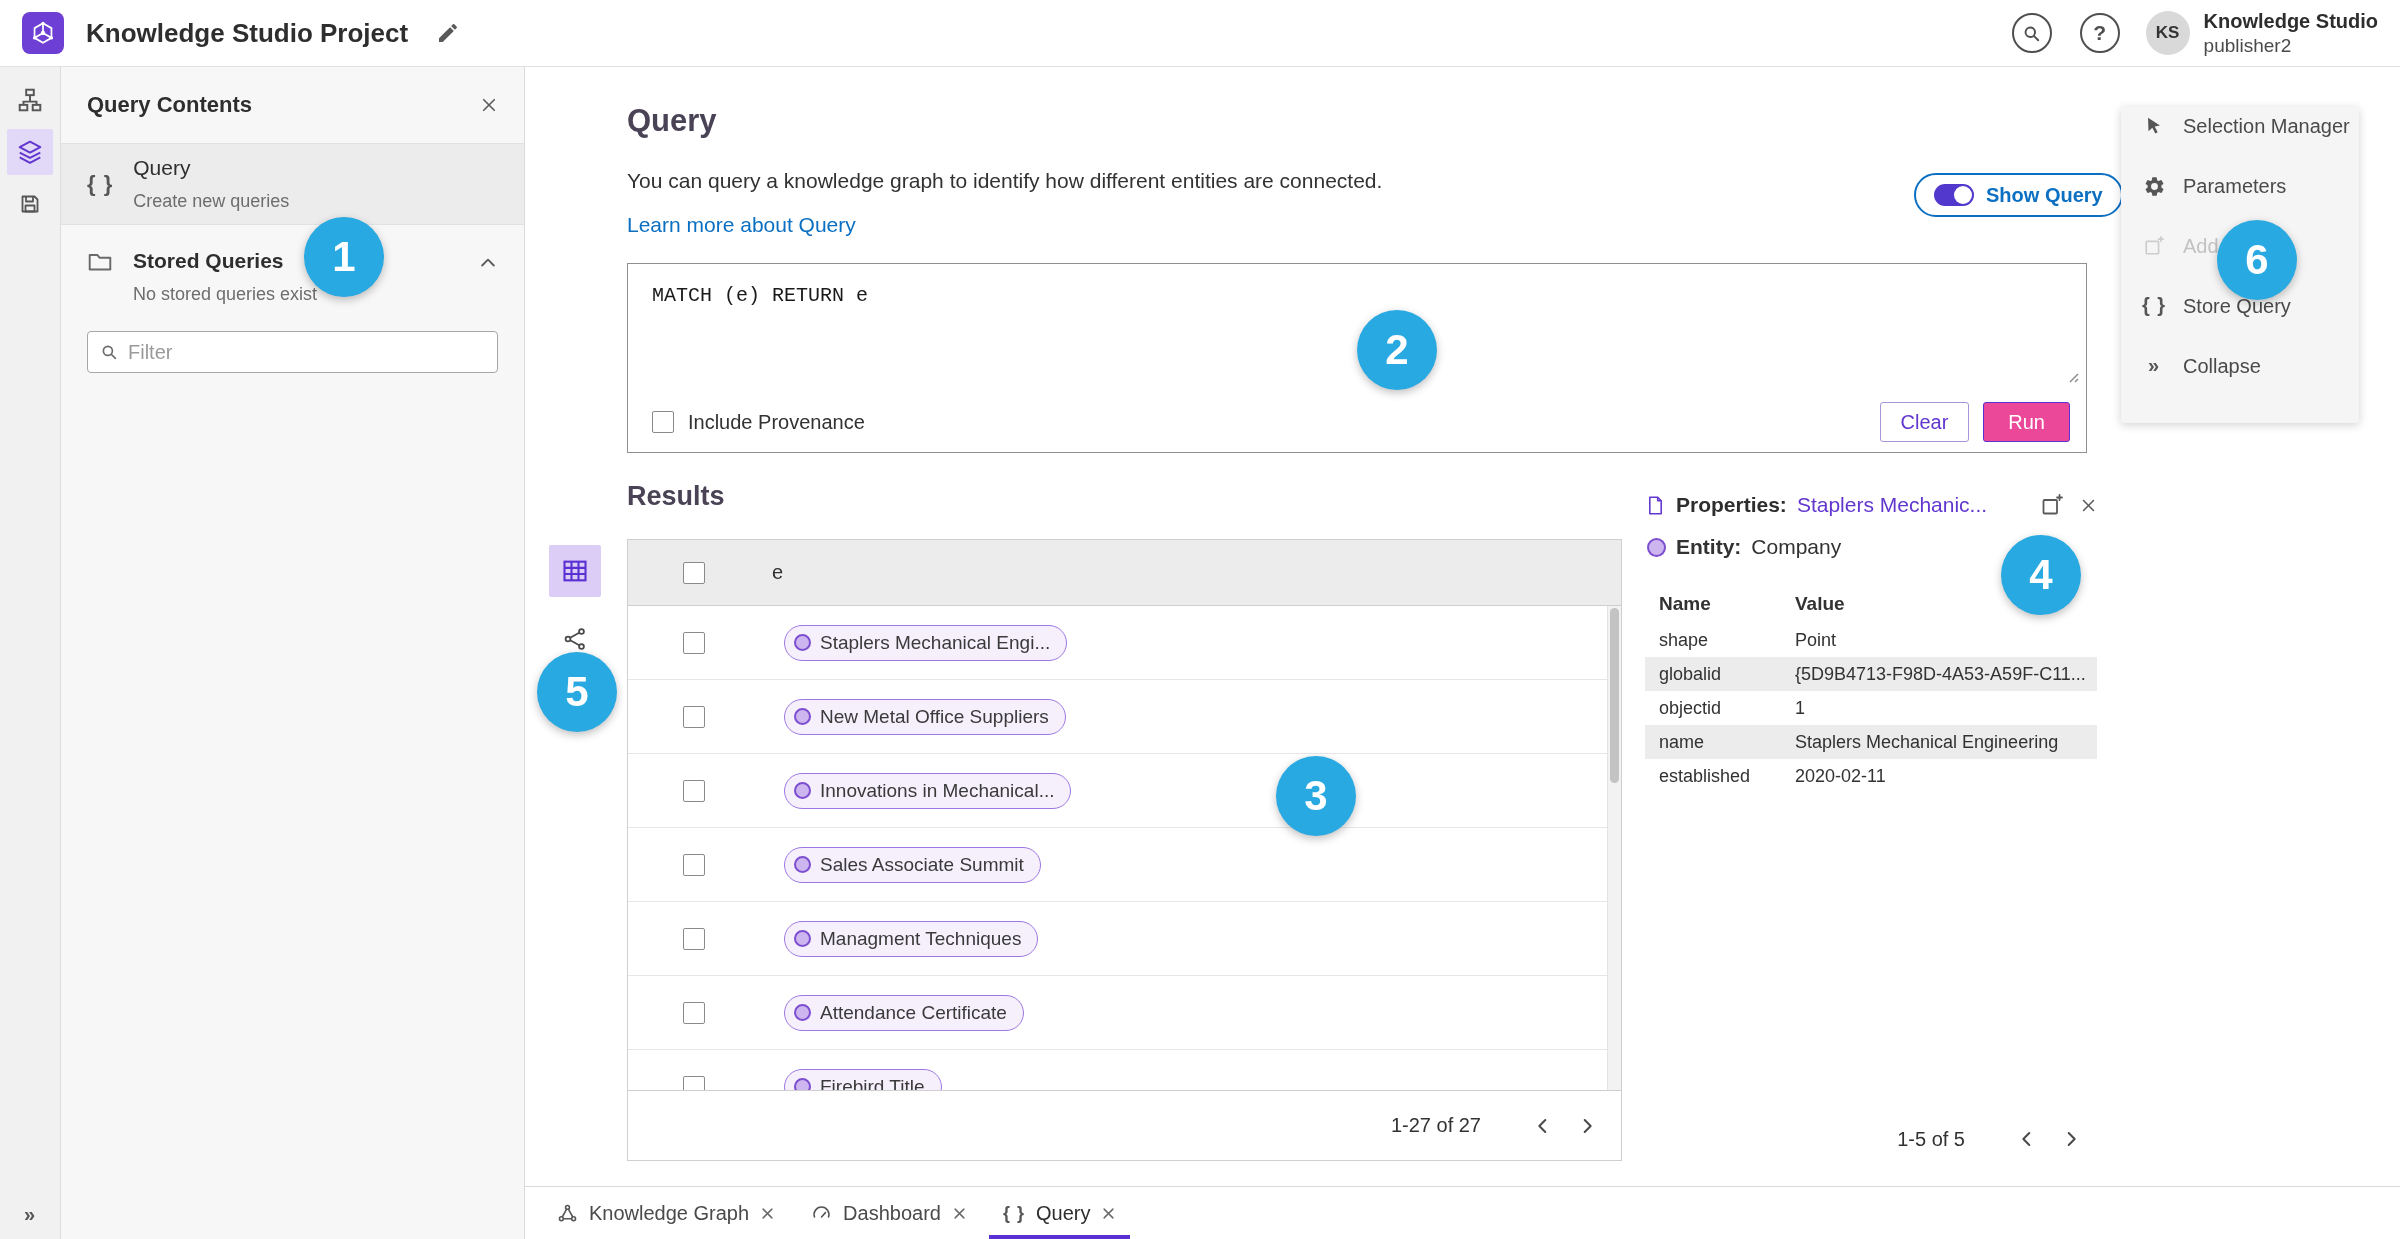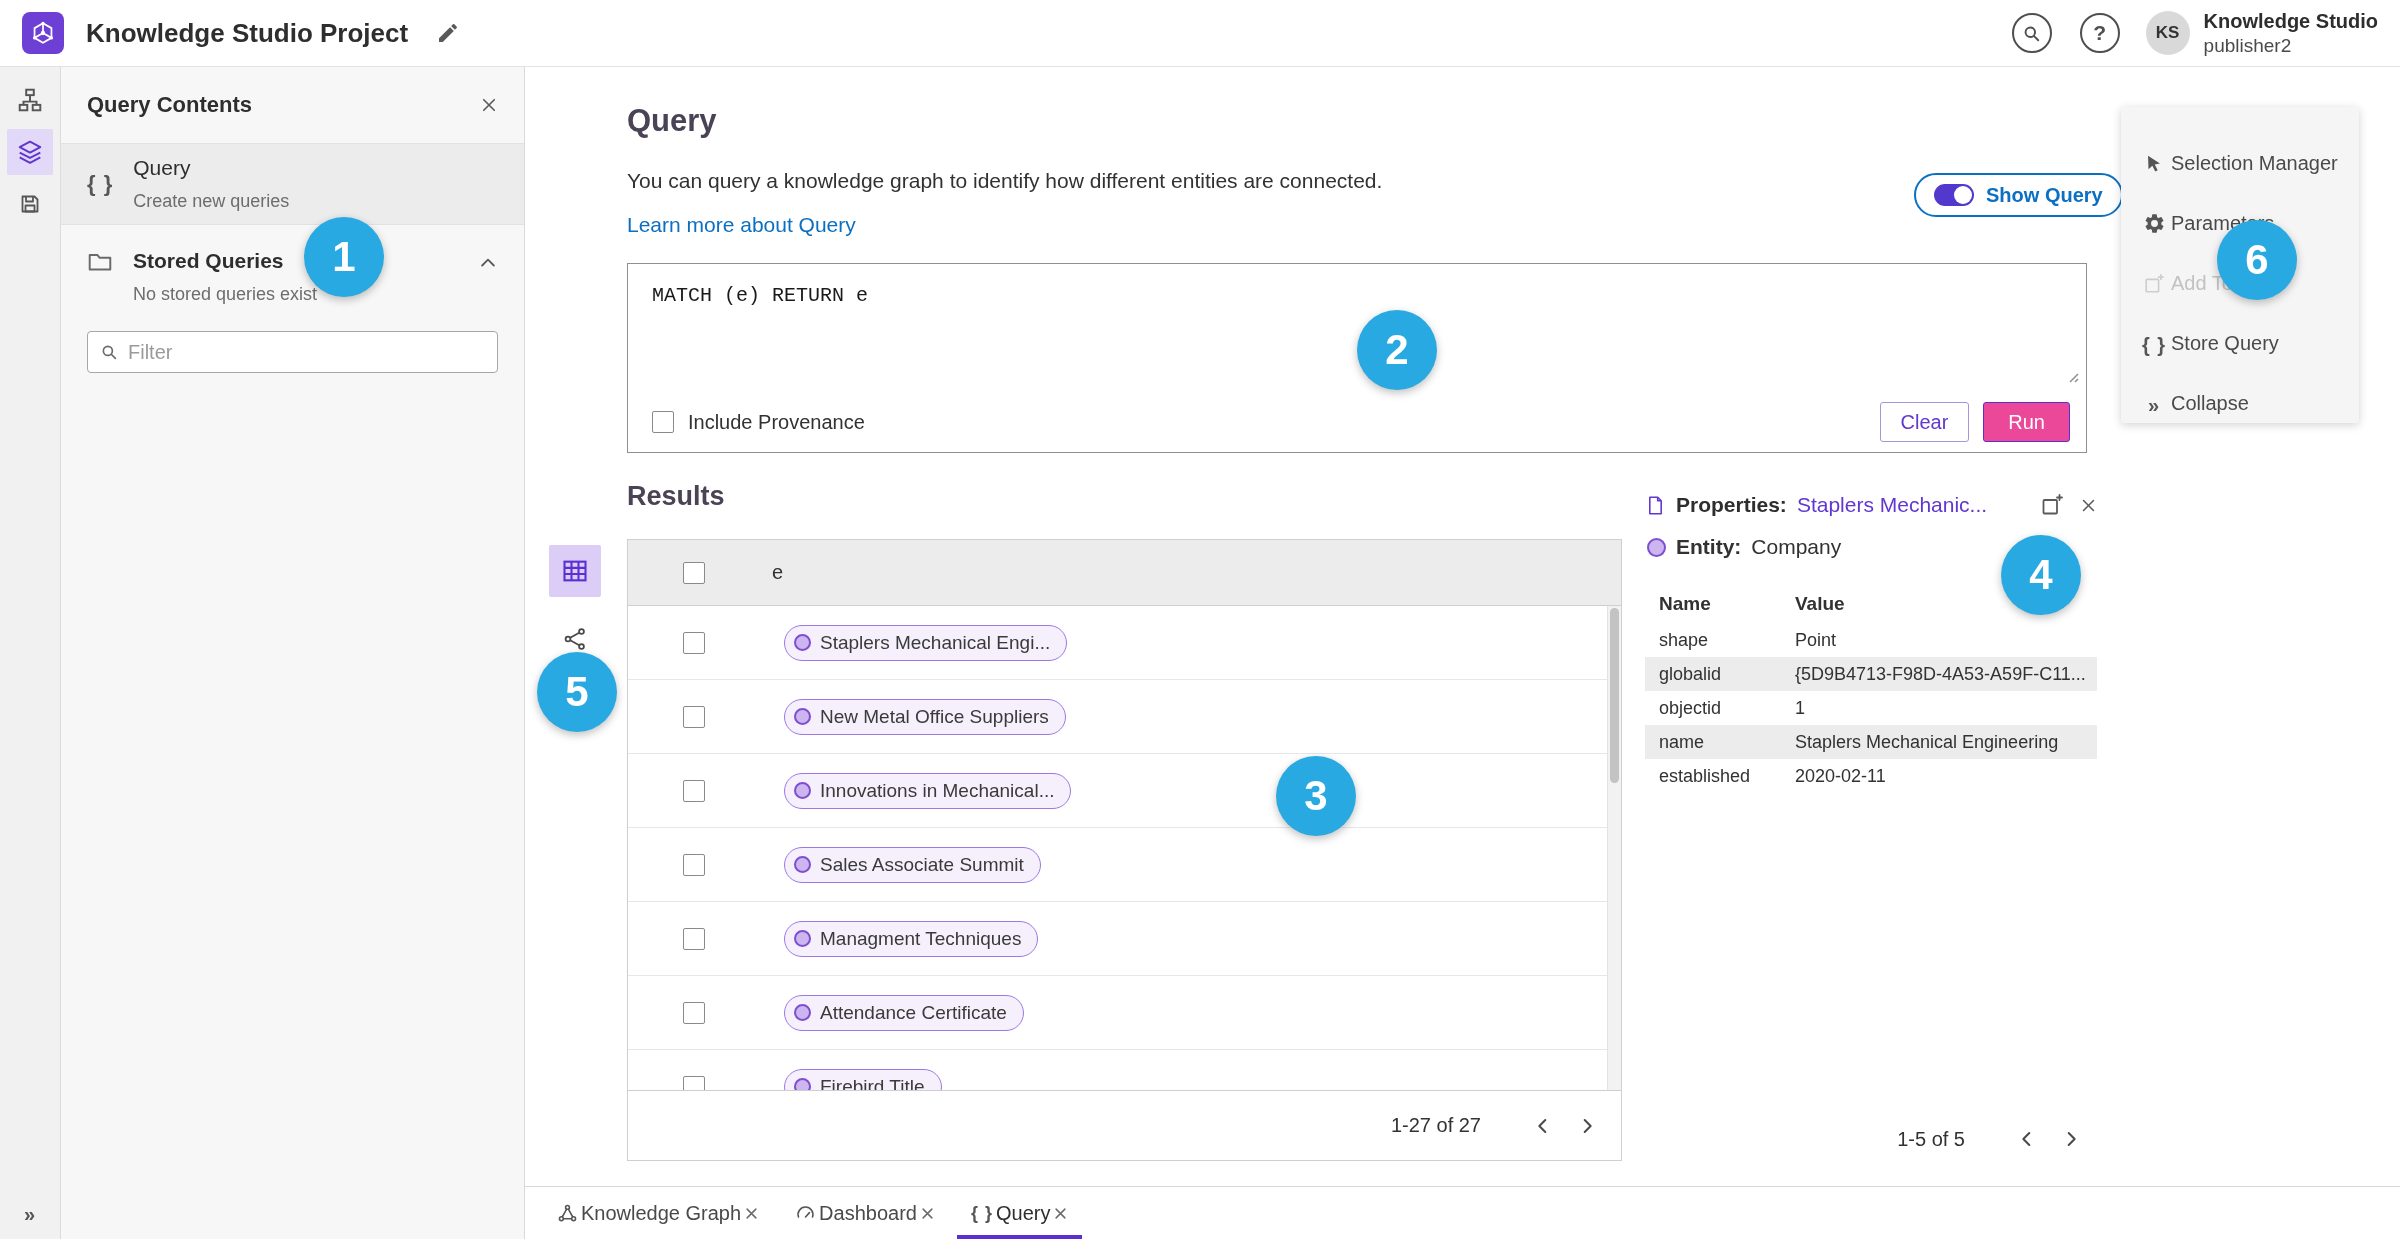--- a/index.html
+++ b/index.html
@@ -98,29 +98,29 @@
   .p-hrow{display:flex;height:38px;align-items:center;font-weight:700;font-size:19px}
   .p-row{display:flex;height:34px;align-items:center;font-size:18px;cursor:default}
   .p-row.alt{background:#ececec}
   .p-name{width:150px;flex:none;padding-left:14px;color:#323232;white-space:nowrap}
   .p-val{flex:1;white-space:nowrap;overflow:hidden;color:#323232}
   .p-hrow .p-name,.p-hrow .p-val{font-size:19px}
   .p-foot{position:absolute;right:0;bottom:0;display:flex;align-items:center;padding-right:4px}
 
   
   .tools{position:absolute;left:1596px;top:40px;width:238px;background:#f5f5f5;border-radius:3px;box-shadow:0 2px 10px rgba(0,0,0,.18);padding:8px 0;z-index:3}
-  .tool{height:60px;display:flex;align-items:flex-end;gap:4px;padding:0 20px;font-size:20px;color:#4a4a4a;cursor:pointer;white-space:nowrap}
+  .tool{height:60px;display:flex;align-items:flex-start;gap:16px;padding:0 20px;font-size:20px;color:#4a4a4a;cursor:pointer;white-space:nowrap}
   .ticon{width:26px;display:flex;justify-content:center;color:#565656;flex:none}
   .tool.disabled{color:#c2c2c2;cursor:default}
   .tool.disabled .ticon{color:#cdcdcd}
   .glyph{font-size:20px;font-weight:700;letter-spacing:1px;line-height:1}
 
   
   .tabbar{position:absolute;left:0;right:0;bottom:0;height:53px;background:#fff;border-top:1px solid #d9d9d9;display:flex;align-items:stretch;padding-left:14px}
-  .tab{position:relative;display:flex;align-items:center;gap:3px;padding:0 18px;font-size:20px;color:#4a4a4a;cursor:pointer;white-space:nowrap}
+  .tab{position:relative;display:flex;align-items:center;gap:11px;padding:0 18px;font-size:20px;color:#4a4a4a;cursor:pointer;white-space:nowrap}
   .tab .ticon{width:auto}
   .tab.active{color:#2e2e2e}
   .tab.active::after{content:"";position:absolute;left:4px;right:4px;bottom:0;height:4px;background:#5b30d2}
   .tclose{display:flex;align-items:center;color:#6a6a6a;background:none;border:none;cursor:pointer;padding:0}
 
   
   .badge{position:absolute;width:80px;height:80px;border-radius:50%;background:#29a9e1;color:#fff;display:flex;align-items:center;justify-content:center;font-size:42px;font-weight:700;z-index:50;box-shadow:0 3px 9px rgba(0,0,0,.25)}
   .b1{left:304px;top:217px}.b2{left:1357px;top:310px}.b3{left:1276px;top:756px}
   .b4{left:2001px;top:535px}.b5{left:537px;top:652px}.b6{left:2217px;top:220px}
 </style>

